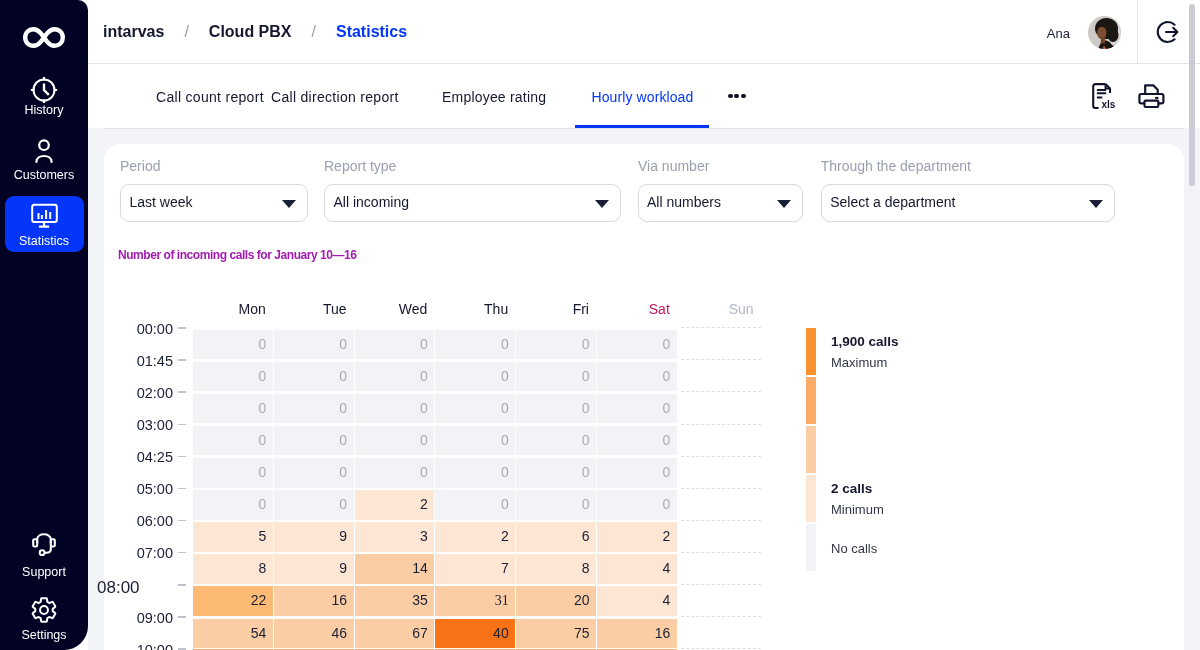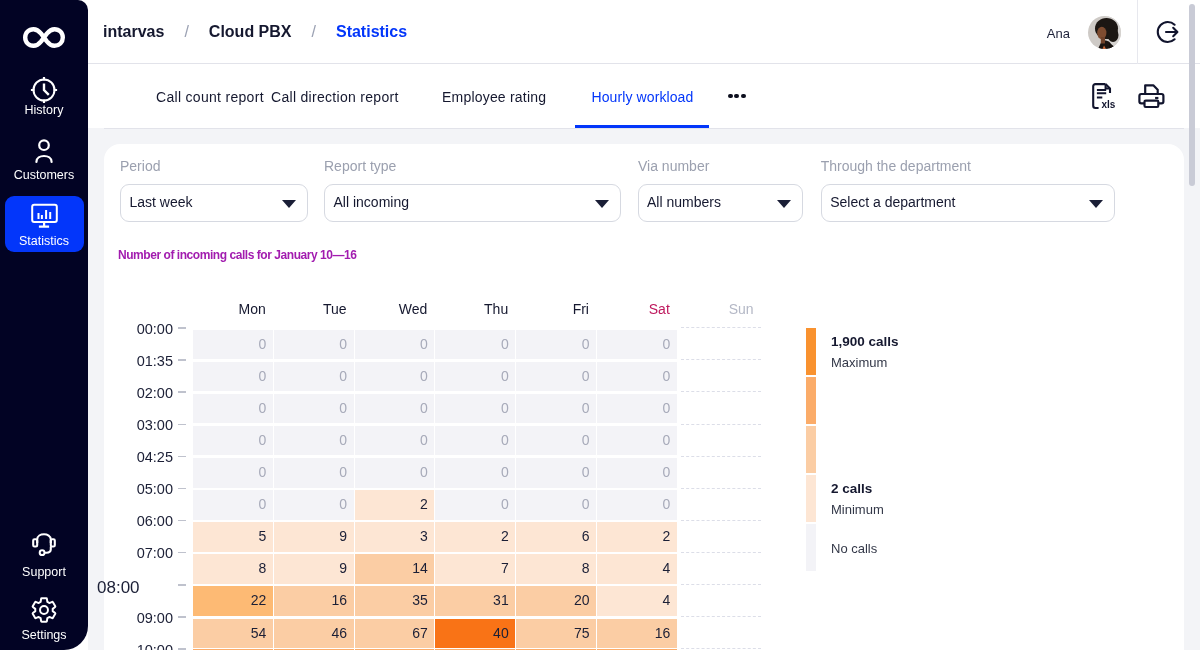--- a/index.html
+++ b/index.html
@@ -86,21 +86,21 @@
 <div class="abs" style="left:193.0px;top:301px;width:79.8px;text-align:right;padding-right:7px;font-size:14px;color:#15182f;">Mon</div>
 <div class="abs" style="left:273.8px;top:301px;width:79.8px;text-align:right;padding-right:7px;font-size:14px;color:#15182f;">Tue</div>
 <div class="abs" style="left:354.6px;top:301px;width:79.8px;text-align:right;padding-right:7px;font-size:14px;color:#15182f;">Wed</div>
 <div class="abs" style="left:435.4px;top:301px;width:79.8px;text-align:right;padding-right:7px;font-size:14px;color:#15182f;">Thu</div>
 <div class="abs" style="left:516.2px;top:301px;width:79.8px;text-align:right;padding-right:7px;font-size:14px;color:#15182f;">Fri</div>
 <div class="abs" style="left:597.0px;top:301px;width:79.8px;text-align:right;padding-right:7px;font-size:14px;color:#be185d;">Sat</div>
 <div class="abs" style="left:680.8px;top:301px;width:79.8px;text-align:right;padding-right:7px;font-size:14px;color:#b4b8c6;">Sun</div>
 <div class="abs" style="left:97px;top:320.7px;width:76px;text-align:right;font-size:14.5px;color:#1b1f36;">00:00</div>
 <div class="abs" style="left:177.5px;top:327.2px;width:8.5px;height:1.6px;background:#bfc2cd;"></div>
 <div class="abs" style="left:680.8px;top:327.2px;width:79.8px;height:0;border-top:1.4px dashed #dcdee8;"></div>
-<div class="abs" style="left:97px;top:352.8px;width:76px;text-align:right;font-size:14.5px;color:#1b1f36;">01:35</div>
+<div class="abs" style="left:97px;top:352.8px;width:76px;text-align:right;font-size:14.5px;color:#1b1f36;">01:45</div>
 <div class="abs" style="left:177.5px;top:359.3px;width:8.5px;height:1.6px;background:#bfc2cd;"></div>
 <div class="abs" style="left:680.8px;top:359.3px;width:79.8px;height:0;border-top:1.4px dashed #dcdee8;"></div>
 <div class="abs" style="left:97px;top:384.9px;width:76px;text-align:right;font-size:14.5px;color:#1b1f36;">02:00</div>
 <div class="abs" style="left:177.5px;top:391.4px;width:8.5px;height:1.6px;background:#bfc2cd;"></div>
 <div class="abs" style="left:680.8px;top:391.4px;width:79.8px;height:0;border-top:1.4px dashed #dcdee8;"></div>
 <div class="abs" style="left:97px;top:417.0px;width:76px;text-align:right;font-size:14.5px;color:#1b1f36;">03:00</div>
 <div class="abs" style="left:177.5px;top:423.5px;width:8.5px;height:1.6px;background:#bfc2cd;"></div>
 <div class="abs" style="left:680.8px;top:423.5px;width:79.8px;height:0;border-top:1.4px dashed #dcdee8;"></div>
 <div class="abs" style="left:97px;top:449.1px;width:76px;text-align:right;font-size:14.5px;color:#1b1f36;">04:25</div>
 <div class="abs" style="left:177.5px;top:455.6px;width:8.5px;height:1.6px;background:#bfc2cd;"></div>
@@ -167,21 +167,21 @@
 <div class="abs" style="left:597.0px;top:522.2px;width:79.8px;height:29.6px;background:#fde6d4;text-align:right;padding-right:6.5px;font-size:14px;line-height:29.6px;color:#1b1f36;">2</div>
 <div class="abs" style="left:193.0px;top:554.3px;width:79.8px;height:29.6px;background:#fde6d4;text-align:right;padding-right:6.5px;font-size:14px;line-height:29.6px;color:#1b1f36;">8</div>
 <div class="abs" style="left:273.8px;top:554.3px;width:79.8px;height:29.6px;background:#fde6d4;text-align:right;padding-right:6.5px;font-size:14px;line-height:29.6px;color:#1b1f36;">9</div>
 <div class="abs" style="left:354.6px;top:554.3px;width:79.8px;height:29.6px;background:#fbcda4;text-align:right;padding-right:6.5px;font-size:14px;line-height:29.6px;color:#1b1f36;">14</div>
 <div class="abs" style="left:435.4px;top:554.3px;width:79.8px;height:29.6px;background:#fde6d4;text-align:right;padding-right:6.5px;font-size:14px;line-height:29.6px;color:#1b1f36;">7</div>
 <div class="abs" style="left:516.2px;top:554.3px;width:79.8px;height:29.6px;background:#fde6d4;text-align:right;padding-right:6.5px;font-size:14px;line-height:29.6px;color:#1b1f36;">8</div>
 <div class="abs" style="left:597.0px;top:554.3px;width:79.8px;height:29.6px;background:#fde6d4;text-align:right;padding-right:6.5px;font-size:14px;line-height:29.6px;color:#1b1f36;">4</div>
 <div class="abs" style="left:193.0px;top:586.4px;width:79.8px;height:29.6px;background:#fdba74;text-align:right;padding-right:6.5px;font-size:14px;line-height:29.6px;color:#1b1f36;">22</div>
 <div class="abs" style="left:273.8px;top:586.4px;width:79.8px;height:29.6px;background:#fbcda4;text-align:right;padding-right:6.5px;font-size:14px;line-height:29.6px;color:#1b1f36;">16</div>
 <div class="abs" style="left:354.6px;top:586.4px;width:79.8px;height:29.6px;background:#fbcda4;text-align:right;padding-right:6.5px;font-size:14px;line-height:29.6px;color:#1b1f36;">35</div>
-<div class="abs" style="left:435.4px;top:586.4px;width:79.8px;height:29.6px;background:#fbcda4;text-align:right;padding-right:6.5px;font-size:14px;line-height:29.6px;color:#1b1f36;">31</div>
+<div class="abs" style="left:435.4px;top:586.4px;width:79.8px;height:29.6px;background:#fbcda4;text-align:right;padding-right:6.5px;font-size:14px;line-height:29.6px;color:#1b1f36;font-family:Liberation Serif, serif;">31</div>
 <div class="abs" style="left:516.2px;top:586.4px;width:79.8px;height:29.6px;background:#fbcda4;text-align:right;padding-right:6.5px;font-size:14px;line-height:29.6px;color:#1b1f36;">20</div>
 <div class="abs" style="left:597.0px;top:586.4px;width:79.8px;height:29.6px;background:#fde6d4;text-align:right;padding-right:6.5px;font-size:14px;line-height:29.6px;color:#1b1f36;">4</div>
 <div class="abs" style="left:193.0px;top:618.5px;width:79.8px;height:29.6px;background:#fbcda4;text-align:right;padding-right:6.5px;font-size:14px;line-height:29.6px;color:#1b1f36;">54</div>
 <div class="abs" style="left:273.8px;top:618.5px;width:79.8px;height:29.6px;background:#fbcda4;text-align:right;padding-right:6.5px;font-size:14px;line-height:29.6px;color:#1b1f36;">46</div>
 <div class="abs" style="left:354.6px;top:618.5px;width:79.8px;height:29.6px;background:#fbcda4;text-align:right;padding-right:6.5px;font-size:14px;line-height:29.6px;color:#1b1f36;">67</div>
 <div class="abs" style="left:435.4px;top:618.5px;width:79.8px;height:29.6px;background:#f97316;text-align:right;padding-right:6.5px;font-size:14px;line-height:29.6px;color:#1b1f36;">40</div>
 <div class="abs" style="left:516.2px;top:618.5px;width:79.8px;height:29.6px;background:#fbcda4;text-align:right;padding-right:6.5px;font-size:14px;line-height:29.6px;color:#1b1f36;">75</div>
 <div class="abs" style="left:597.0px;top:618.5px;width:79.8px;height:29.6px;background:#fbcda4;text-align:right;padding-right:6.5px;font-size:14px;line-height:29.6px;color:#1b1f36;">16</div>
 <div class="abs" style="left:193.0px;top:649.4px;width:79.8px;height:29.6px;background:#fbac69;text-align:right;padding-right:6.5px;font-size:14px;line-height:29.6px;color:#1b1f36;"></div>
 <div class="abs" style="left:273.8px;top:649.4px;width:79.8px;height:29.6px;background:#fbac69;text-align:right;padding-right:6.5px;font-size:14px;line-height:29.6px;color:#1b1f36;"></div>

